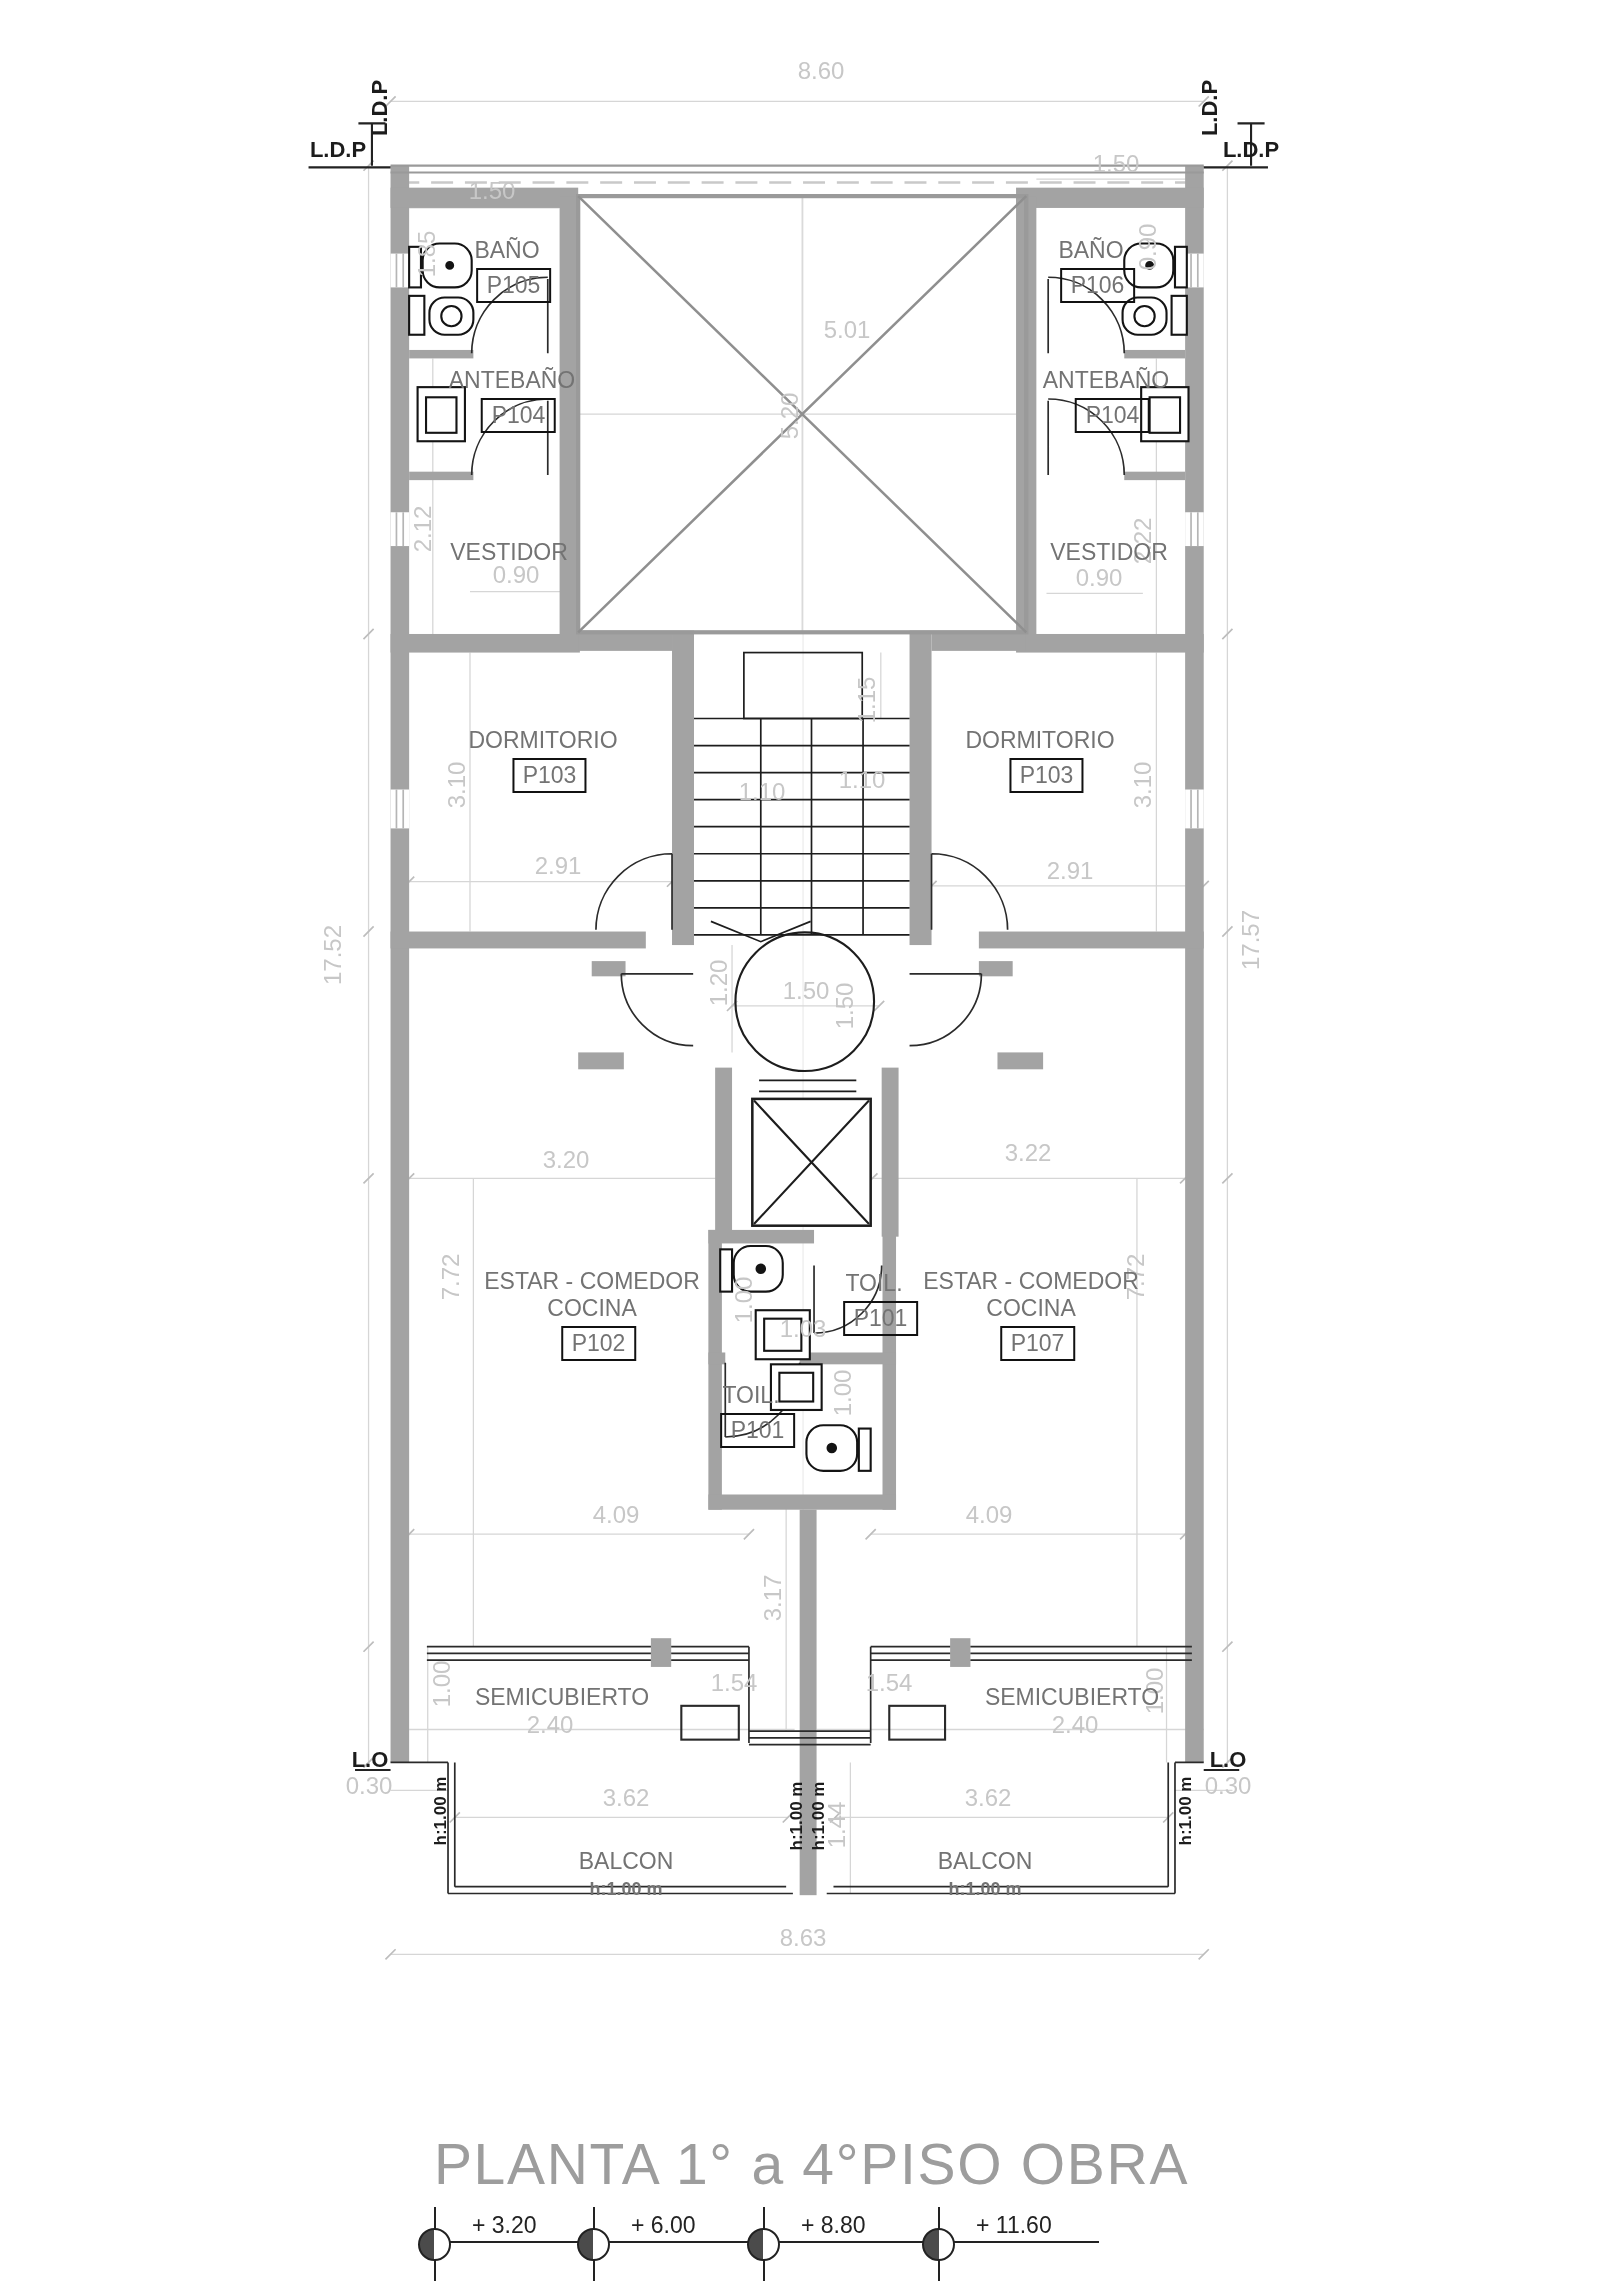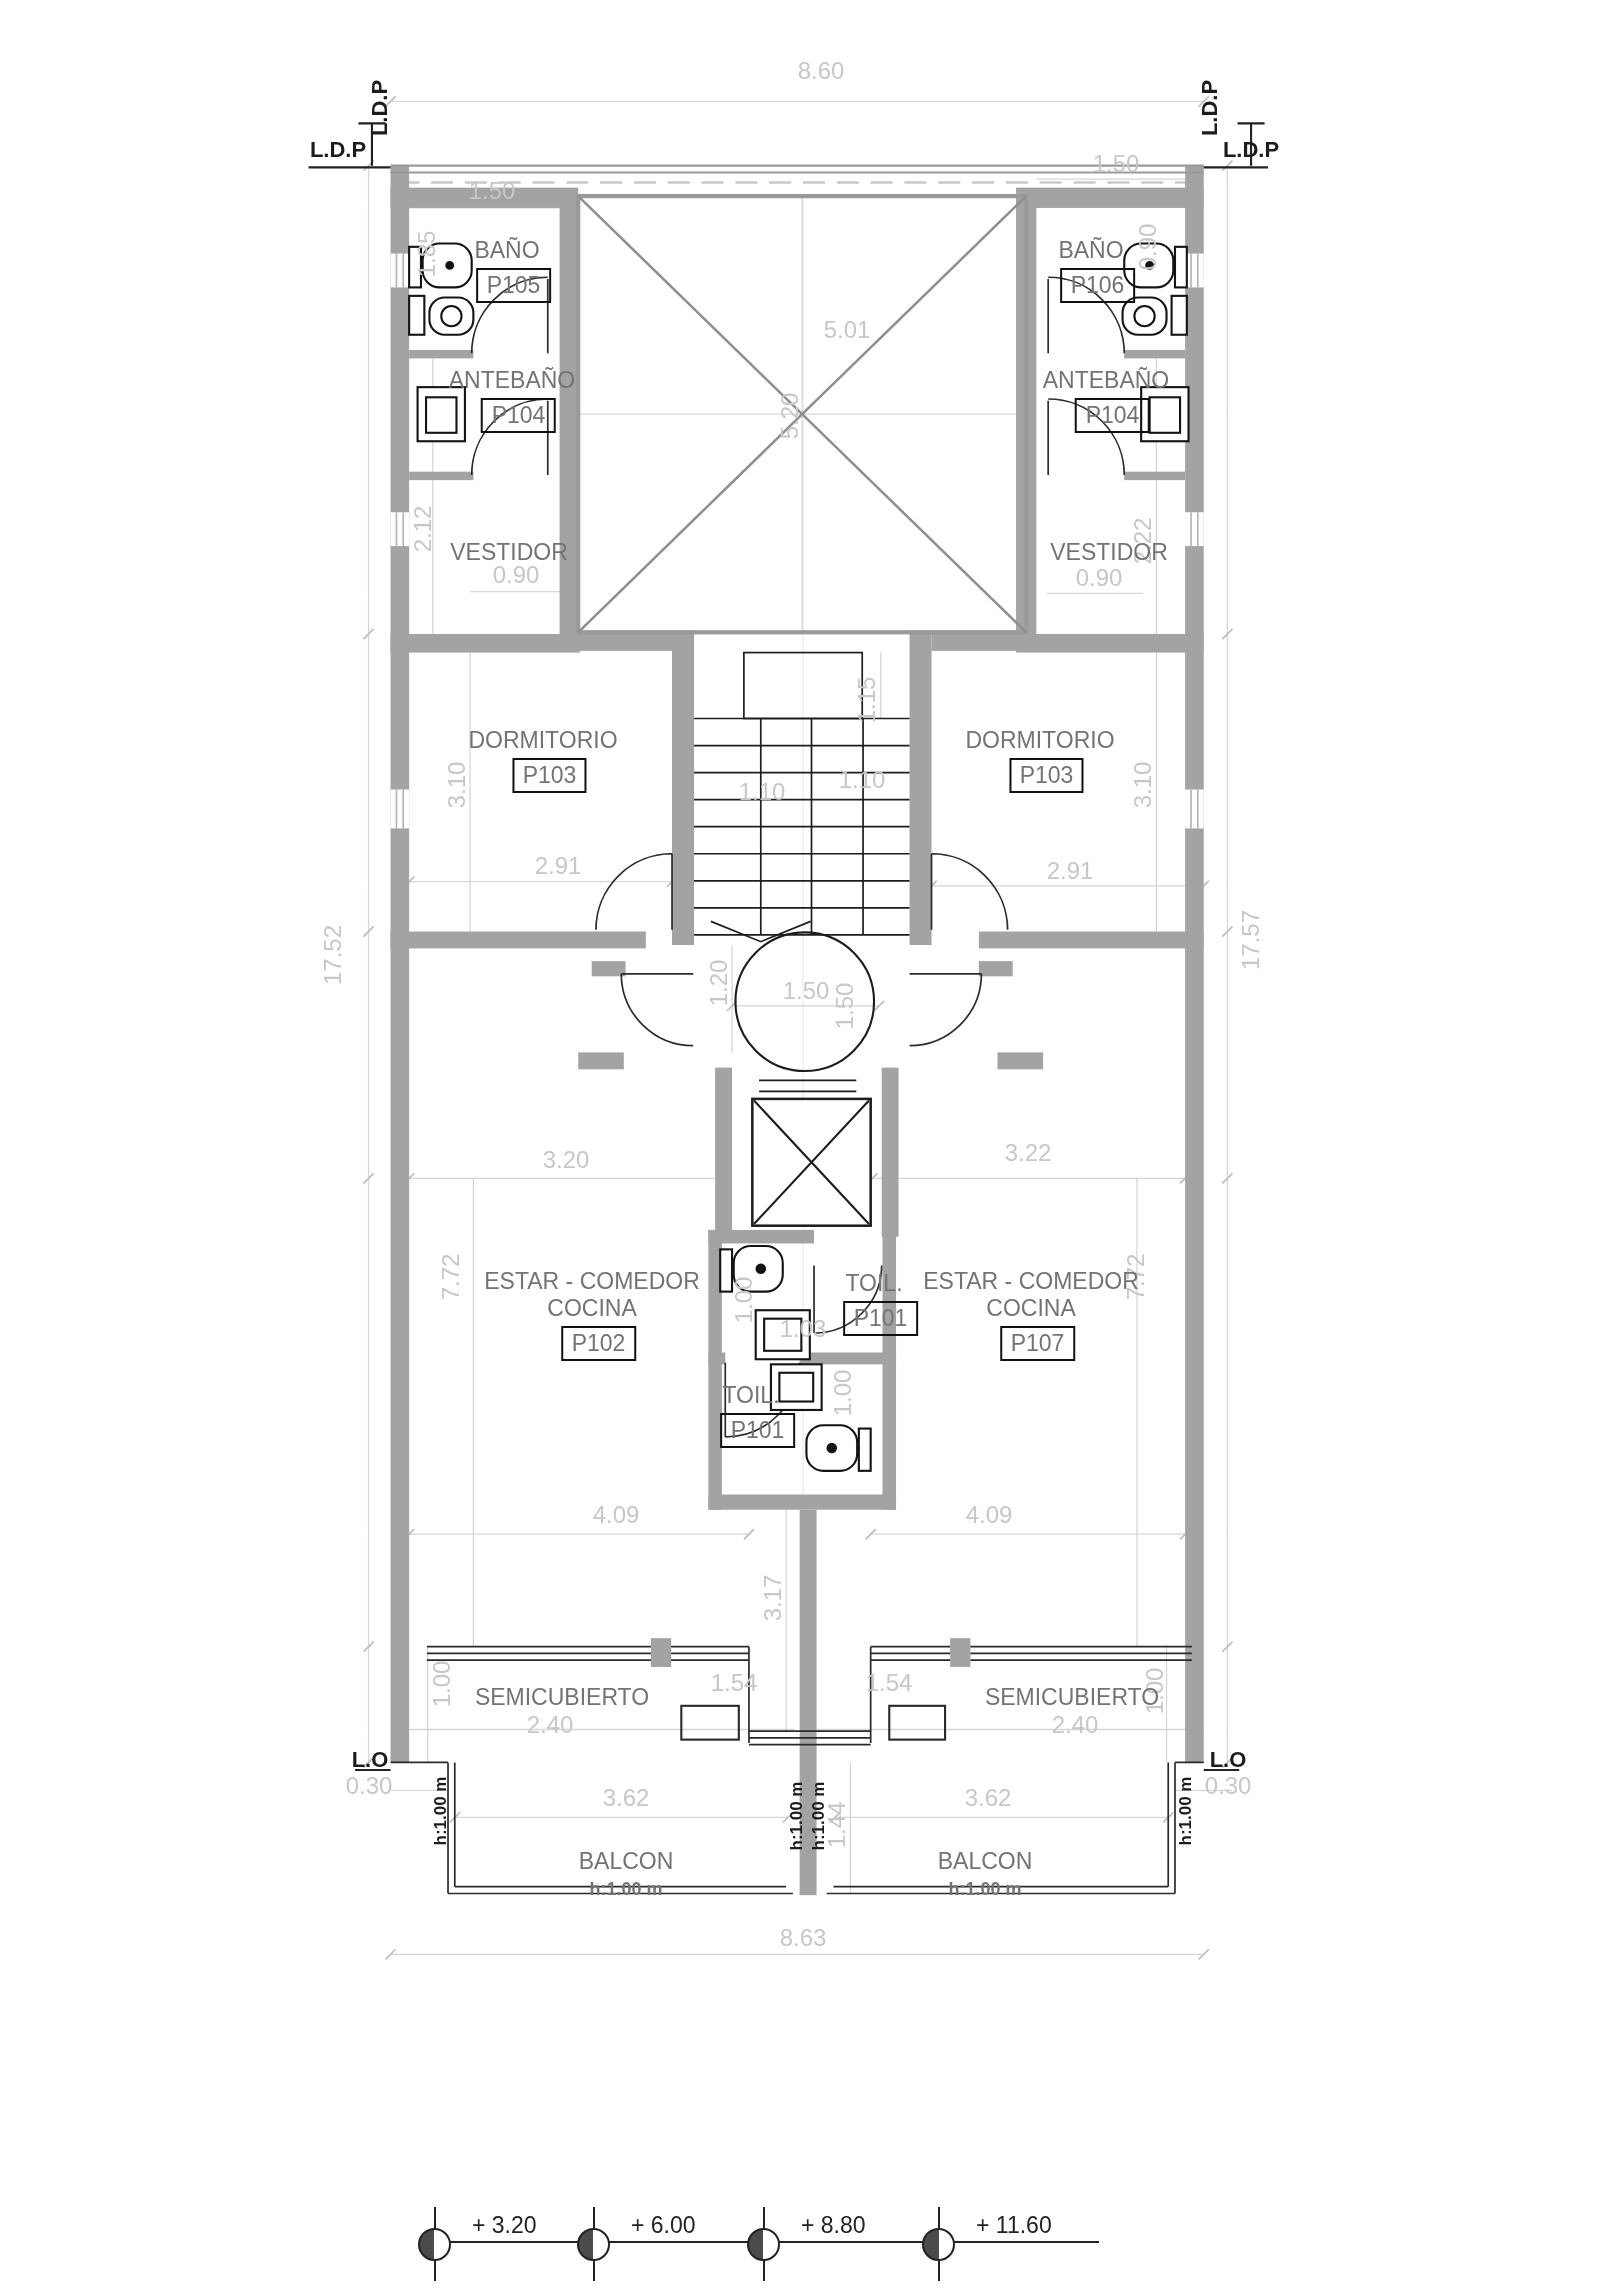--- a/index.html
+++ b/index.html
@@ -186,20 +186,21 @@
                M530,2085V2240 M538,2085V2232 M530,2240H938 M538,2232H930
                M1390,2085V2240 M1382,2085V2232 M978,2240H1390 M986,2232H1382"></path>
     </g>
 
     <path fill="none" stroke="#222" stroke-width="2.5" d="
       M424,146H456 M440,146V196 M365,198H462
       M1464,146H1496 M1480,146V196 M1424,198H1500
       M420,2094H462 M1424,2094H1466"></path>
   </svg>
 
+  <span class="title">PLANTA 1° a 4°PISO OBRA</span>
 <span class="dim" style="left: 821px; top: 71px;">8.60</span>
     <span class="dim" style="left: 492px; top: 191px;">1.50</span>
     <span class="dim" style="left: 1116px; top: 164px;">1.50</span>
     <span class="dim" style="left: 803px; top: 330px; margin-left: 44px;">5.01</span>
     <span class="dim" style="left: 790px; top: 416px; transform: translate(-50%, -50%) rotate(-90deg);">5.20</span>
     <span class="dim" style="left: 427px; top: 254px; transform: translate(-50%, -50%) rotate(-90deg);">1.85</span>
     <span class="dim" style="left: 1148px; top: 247px; transform: translate(-50%, -50%) rotate(-90deg);">0.90</span>
     <span class="dim" style="left: 423px; top: 529px; transform: translate(-50%, -50%) rotate(-90deg);">2.12</span>
     <span class="dim" style="left: 516px; top: 575px;">0.90</span>
     <span class="dim" style="left: 1143px; top: 541px; transform: translate(-50%, -50%) rotate(-90deg);">2.22</span>

